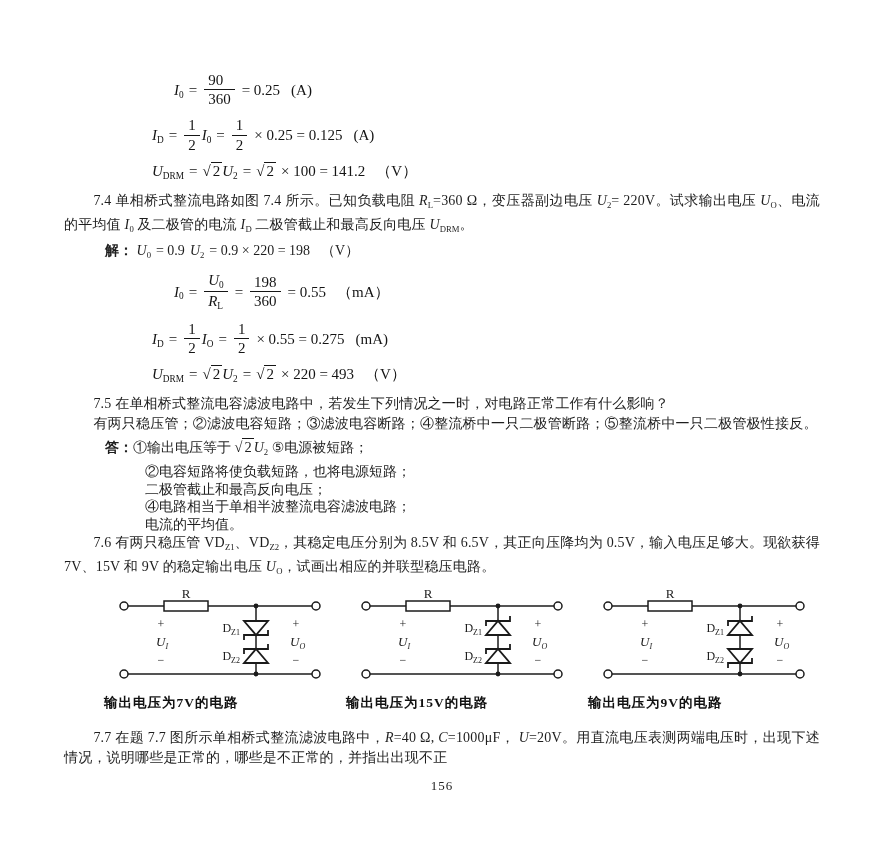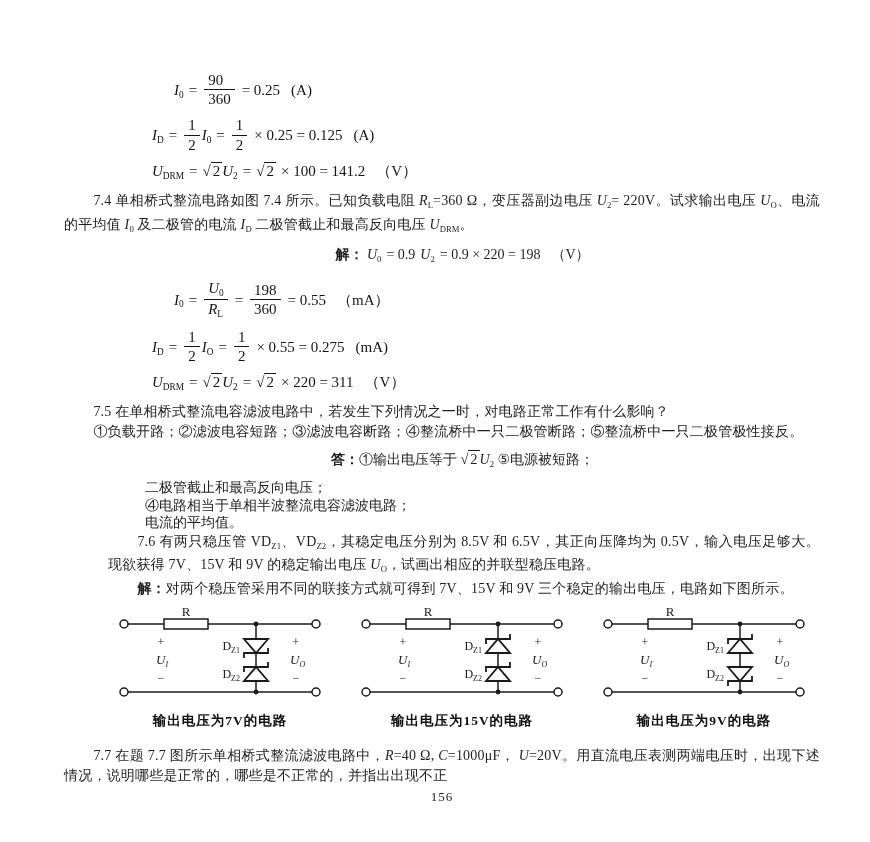--- a/index.html
+++ b/index.html
@@ -38,45 +38,44 @@
   .op{margin:0 5px;}
   .frac{display:inline-block;vertical-align:-0.62em;line-height:1.08;margin:0 2px;}
   .frac .num{display:block;border-bottom:1.3px solid #161616;padding:0 4px 1px;}
   .frac .den{display:block;padding:1px 4px 0;}
   .sqrt{display:inline-block;}
   .radsign{font-style:normal;}
   .radbody{border-top:1.3px solid #161616;padding:0 2px;}
   .unit{margin-left:6px;}
   .inline-math{font-size:14.5px;}
   
-  .ans-lead{margin:4px 0 2px 41px;font-size:14px;line-height:26px;text-align:center;}
+  .ans-lead{margin:4px 0 2px 41px;font-size:14px;line-height:18px;}
   .ans-item{margin:0 0 0 81px;font-size:14px;line-height:17.5px;}
   
-  .tight p.para{line-height:19px;margin-left:44px;}
+  .tight p.para{line-height:19px;}
   
   .figrow{
     display:flex;
     justify-content:space-between;
     width:716px;
     margin:8px 0 0 40px;
   }
   .figure{width:232px;}
   .figure svg{display:block;}
   .fig-caption{
-    text-align:center;
     font-weight:bold;
     font-size:13.5px;
     color:#111;
     margin-top:2px;
     letter-spacing:1px;
   }
   .pageno{
     text-align:center;
     font-size:13px;
-    margin-top:3px;
+    margin-top:10px;
     color:#222;
     letter-spacing:1px;
   }
   svg text{font-family:"Liberation Serif", serif;fill:#1b1b1b;}
 </style>
 </head>
 <body>
 
 <div class="sheet">
 
@@ -100,39 +99,39 @@
   </div>
 
   <section>
     <div class="mline first">
       <span class="var">I</span><sub>0</sub><span class="op">=</span><span class="frac"><span class="num"><span class="var">U</span><sub>0</sub></span><span class="den"><span class="var">R</span><sub>L</sub></span></span><span class="op">=</span><span class="frac"><span class="num">198</span><span class="den">360</span></span><span class="op">= 0.55</span><span class="unit">（mA）</span>
     </div>
     <div class="mline">
       <span class="var">I</span><sub>D</sub><span class="op">=</span><span class="frac"><span class="num">1</span><span class="den">2</span></span><span class="var">I</span><sub>O</sub><span class="op">=</span><span class="frac"><span class="num">1</span><span class="den">2</span></span><span class="op">× 0.55 = 0.275</span><span class="unit">(mA)</span>
     </div>
     <div class="mline">
-      <span class="var">U</span><sub>DRM</sub><span class="op">=</span><span class="sqrt"><span class="radsign">√</span><span class="radbody">2</span></span><span class="var">U</span><sub>2</sub><span class="op">=</span><span class="sqrt"><span class="radsign">√</span><span class="radbody">2</span></span><span class="op">× 220 = 311</span><span class="unit">（V）</span>
+      <span class="var">U</span><sub>DRM</sub><span class="op">=</span><span class="sqrt"><span class="radsign">√</span><span class="radbody">2</span></span><span class="var">U</span><sub>2</sub><span class="op">=</span><span class="sqrt"><span class="radsign">√</span><span class="radbody">2</span></span><span class="op">× 220 = 493</span><span class="unit">（V）</span>
     </div>
   </section>
 
   <p class="para">7.5  在单相桥式整流电容滤波电路中，若发生下列情况之一时，对电路正常工作有什么影响？</p>
-  <p class="para">①负载开路；②滤波电容短路；③滤波电容断路；④整流桥中一只二极管断路；⑤整流桥中一只二极管极性接反。</p>
+  <p class="para">有两只稳压管；②滤波电容短路；③滤波电容断路；④整流桥中一只二极管断路；⑤整流桥中一只二极管极性接反。</p>
 
   <section>
     <div class="ans-lead">
       <span class="lbl">答：</span><span>①输出电压等于 </span><span class="sqrt inline-math"><span class="radsign">√</span><span class="radbody">2</span></span><span class="var">U</span><sub>2</sub><span> ⑤电源被短路；</span>
     </div>
+    <div class="ans-item">②电容短路将使负载短路，也将电源短路；</div>
     <div class="ans-item">二极管截止和最高反向电压；</div>
     <div class="ans-item">④电路相当于单相半波整流电容滤波电路；</div>
     <div class="ans-item">电流的平均值。</div>
   </section>
 
   <div class="tight">
     <p class="para"><span>7.6  有两只稳压管 </span><span>VD</span><sub>Z1</sub><span>、</span><span>VD</span><sub>Z2</sub><span>，其稳定电压分别为 8.5V 和 6.5V，其正向压降均为 0.5V，输入电压足够大。现欲获得 7V、15V 和 9V 的稳定输出电压 </span><span class="var">U</span><sub>O</sub><span>，试画出相应的并联型稳压电路。</span></p>
-    <p class="para"><span class="lbl">解：</span><span>对两个稳压管采用不同的联接方式就可得到 7V、15V 和 9V 三个稳定的输出电压，电路如下图所示。</span></p>
   </div>
 
   <div class="figrow">
 
     <figure class="figure" style="margin:0">
       <svg width="232" height="104" viewBox="0 0 232 104">
         <g stroke="#1b1b1b" stroke-width="1.5" fill="none">
           <line x1="24" y1="18" x2="60" y2="18"></line>
             <line x1="104" y1="18" x2="208" y2="18"></line>
           <line x1="24" y1="86" x2="208" y2="86"></line>

